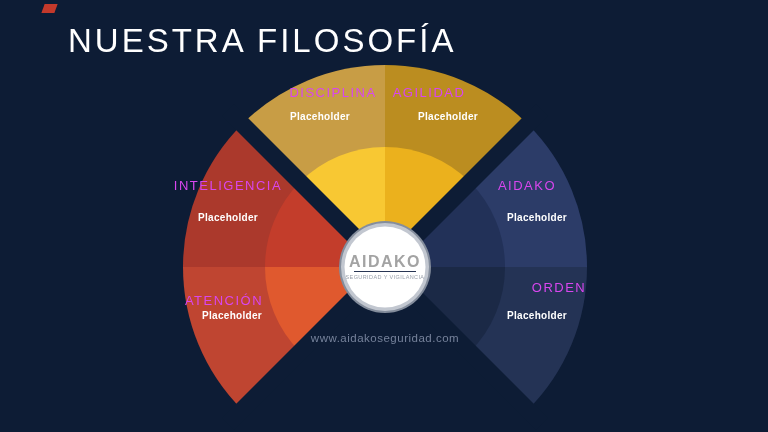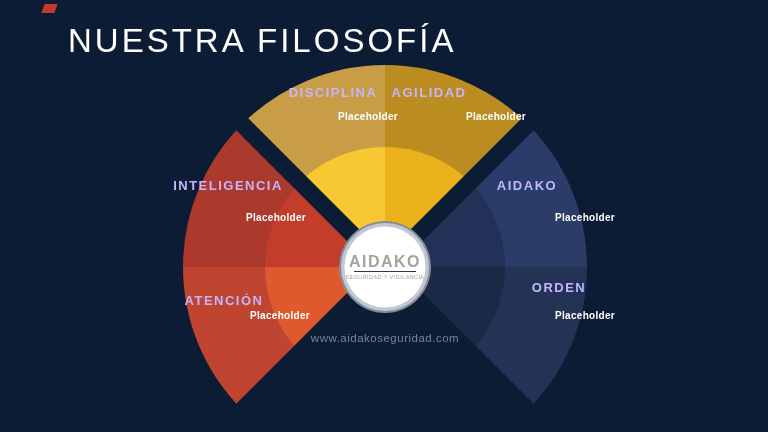--- a/index.html
+++ b/index.html
@@ -15,27 +15,27 @@
     white-space:nowrap;
     margin-left:24px;
   }
   .corner-accent{
     position:absolute;left:43px;top:4px;width:13px;height:9px;
     background:#C3392B;transform:skewX(-20deg);
   }
   svg.diagram{position:absolute;left:0;top:0;}
   .seg-label{
     position:absolute;transform:translate(-50%,-50%);
-    color:#c4b5fd;font-weight:700;font-size:13px;letter-spacing:1.5px;
+    color:#d946ef;font-weight:400;font-size:13px;letter-spacing:1.5px;
     white-space:nowrap;text-align:center;
   }
   .seg-sub{
     position:absolute;transform:translate(-50%,-50%);
     color:#FFFFFF;font-weight:700;font-size:10px;letter-spacing:.3px;
-    white-space:nowrap;text-align:center;margin-left:48px;
+    white-space:nowrap;text-align:center;
   }
   .website{
     position:absolute;left:385px;top:338px;transform:translate(-50%,-50%);
     color:rgba(123,135,160,.95);font-size:11.5px;letter-spacing:.5px;
     white-space:nowrap;
   }
   .logo-name{
     position:absolute;left:385px;top:262px;transform:translate(-50%,-50%);
     color:#a3a3a3;font-weight:700;font-size:16px;letter-spacing:1.5px;
     white-space:nowrap;

